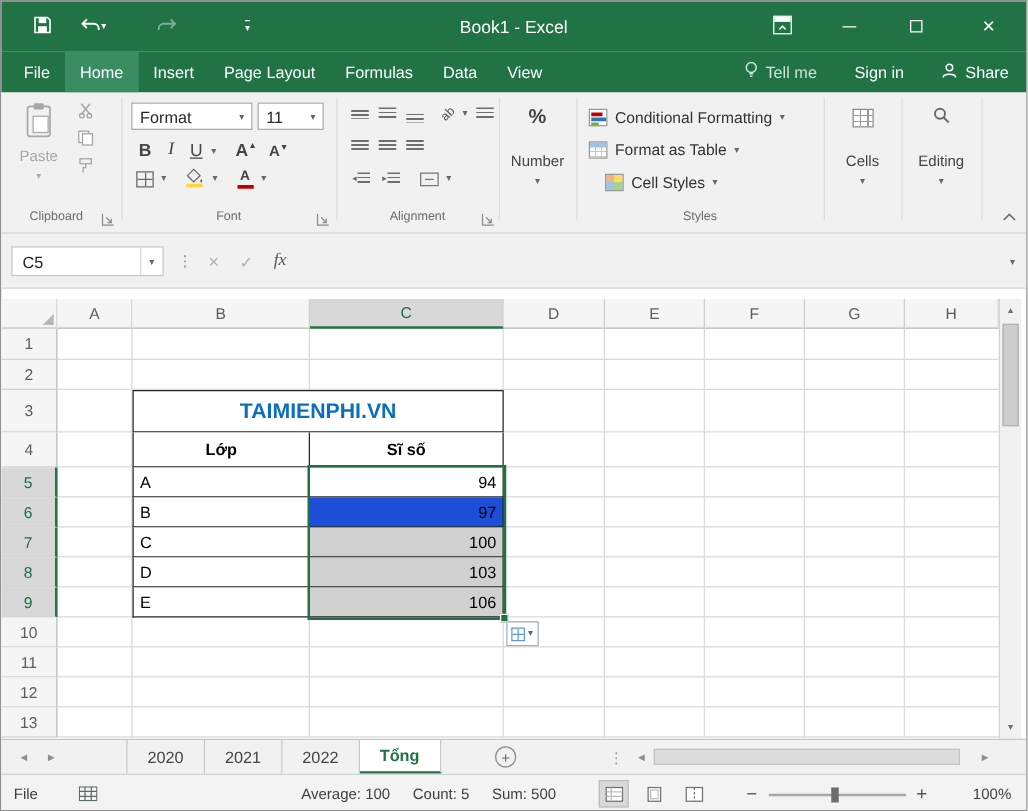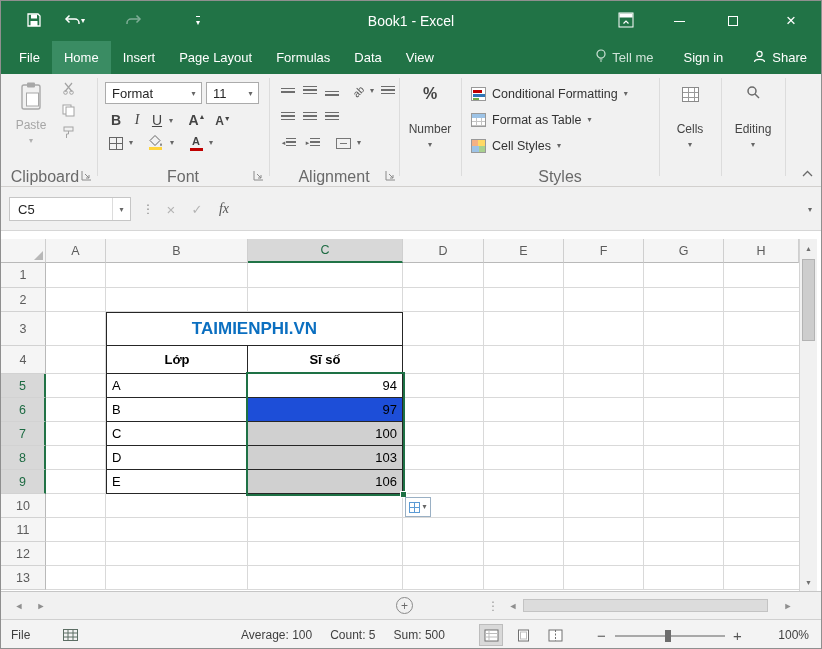--- a/index.html
+++ b/index.html
@@ -21,21 +21,21 @@
 .tab{padding:0 12px;display:flex;align-items:center;font-size:13px;color:#fff}
 .tab.active{background:#3a8c63}
 .tabrow-right{position:absolute;right:14px;top:0;height:33px;display:flex;align-items:center;gap:30px}
 .tellme{display:flex;align-items:center;gap:5px;color:#cfe3d8;font-size:13px}
 .signin{color:#fff;font-size:13px}
 .share{display:flex;align-items:center;gap:6px;color:#fff;font-size:13px}
 
 
 .ribbon{position:absolute;left:0;top:73px;width:100%;height:113px;background:#f1f1f1;border-bottom:1px solid #d2d0ce}
 .rdiv{position:absolute;top:4px;height:98px;width:1px;background:#dcdcdc}
-.grouplabel{position:absolute;font-size:16px;color:#6a6a6a;text-align:center;top:94px}
+.grouplabel{position:absolute;font-size:10px;color:#6a6a6a;text-align:center;top:94px}
 .launcher{position:absolute;top:95px;width:12px;height:12px}
 .combo{position:absolute;height:22px;background:#fff;border:1px solid #ababab;display:flex;align-items:center;padding-left:6px;font-size:13px;color:#262626}
 .combo .cc{margin-left:auto;width:15px;height:100%;display:flex;align-items:center;justify-content:center;font-size:8px;color:#666}
 .rbtn{position:absolute;display:flex;align-items:center;justify-content:center;color:#444}
 .caret{font-size:8px;color:#666;line-height:1}
 .caret.dim{color:#b0b0b0}
 .bigbtn-label{position:absolute;font-size:12px;color:#444;text-align:center}
 .styles-row{position:absolute;display:flex;align-items:center;gap:6px;height:24px;color:#333;font-size:12.5px;white-space:nowrap}
 .ico-stripes{width:14px;height:10px;background:repeating-linear-gradient(to bottom,#6e6e6e 0 1.4px,transparent 1.4px 3.4px)}
 .ico-borders{width:14px;height:13px;border:1px solid #666;background:linear-gradient(#666 0 0) center/100% 1px no-repeat,linear-gradient(#666 0 0) center/1px 100% no-repeat}
@@ -326,21 +326,21 @@
         <div class="styles-row" style="left: 470px; top: 8px;">
           <span class="ico-cf"></span>
           <span>Conditional Formatting</span>
           <span class="caret">▾</span>
         </div>
         <div class="styles-row" style="left: 470px; top: 34px;">
           <span class="ico-fat"></span>
           <span>Format as Table</span>
           <span class="caret">▾</span>
         </div>
-        <div class="styles-row" style="left: 470px; top: 60px;">
+        <div class="styles-row" style="left: 483px; top: 60px;">
           <span class="ico-cs"></span>
           <span>Cell Styles</span>
           <span class="caret">▾</span>
         </div>
       </div>
     <div class="grouplabel" style="left:460px;width:198px">Styles</div>
 
     <div class="rbtn" style="left:658px;top:8px;width:62px;height:24px">
         <span class="ico-cells"></span>
       </div>
@@ -447,20 +447,26 @@
 
   <div class="vscroll">
     <div class="sbtn" style="top:0">▲</div>
     <div class="vthumb"></div>
     <div class="sbtn" style="top:334px">▼</div>
   </div>
 
   <div class="sheetbar">
     <div class="navarr" style="left:8px">◄</div>
     <div class="navarr" style="left:30px">►</div>
+    <div class="sheettabs" id="sheettabs">
+        <div class="sheettab">2020</div>
+        <div class="sheettab">2021</div>
+        <div class="sheettab">2022</div>
+        <div class="sheettab active">Tổng</div>
+      </div>
     <div class="plusbtn">+</div>
     <div class="navarr" style="left:482px;color:#9a9a9a;font-size:12px">⋮</div>
     <div class="navarr" style="left:502px">◄</div>
     <div class="htrack">
         <div class="hthumb"></div>
       </div>
     <div class="navarr" style="left:777px">►</div>
   </div>
 
   <div class="statusbar">

